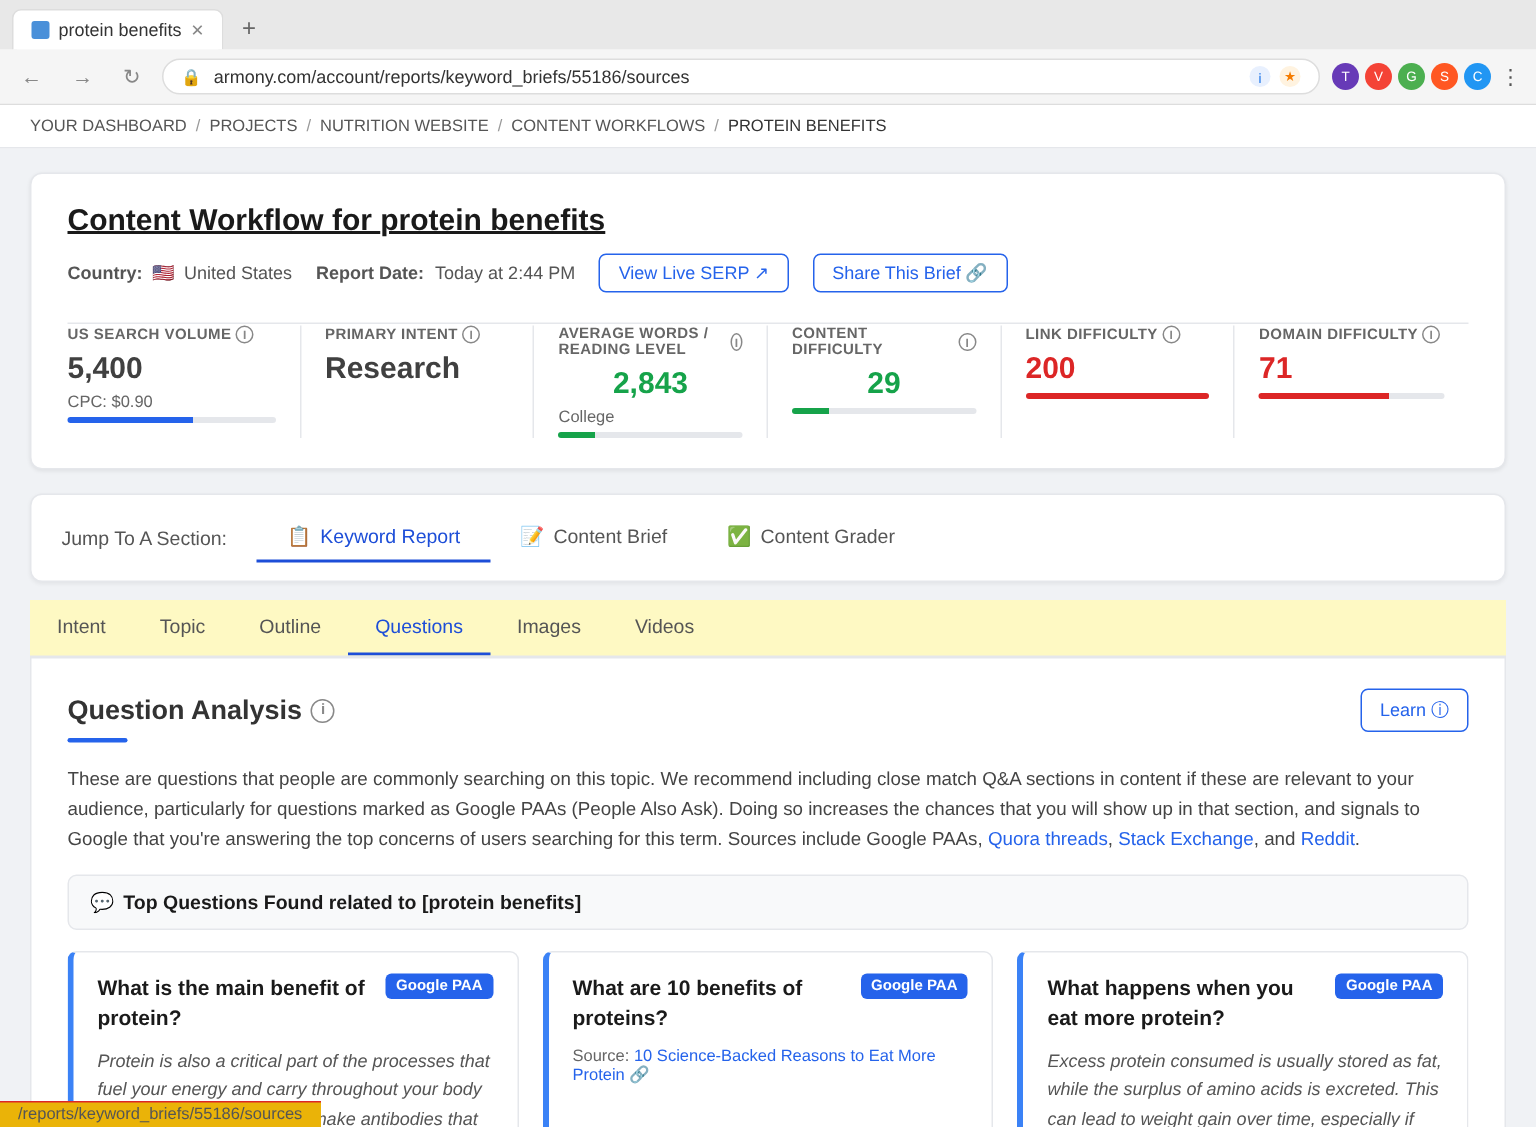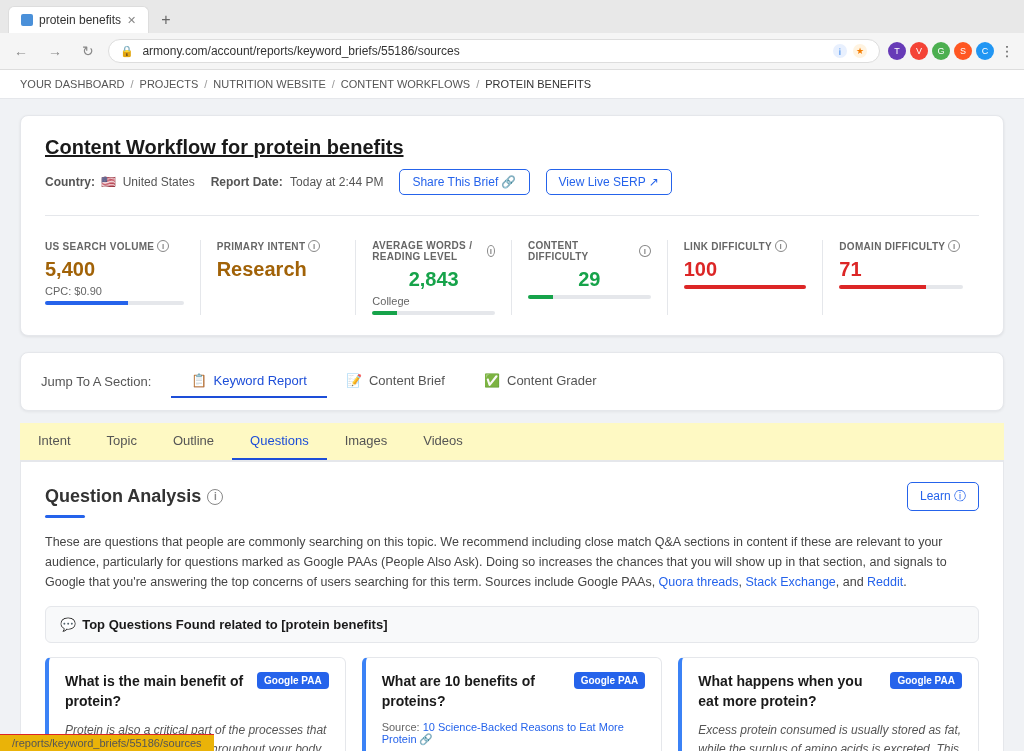--- a/index.html
+++ b/index.html
@@ -31,26 +31,26 @@
     .main-content { padding: 16px 20px; max-width: 1024px; }
 
     
     .workflow-card { background: #fff; border-radius: 8px; padding: 20px 24px; margin-bottom: 16px; box-shadow: 0 1px 3px rgba(0,0,0,0.08); border: 1px solid #e5e7eb; }
     .workflow-title { font-size: 20px; font-weight: 700; margin-bottom: 10px; }
     .workflow-title span { text-decoration: underline; color: #1a1a1a; }
     .workflow-meta { display: flex; align-items: center; gap: 16px; margin-bottom: 20px; font-size: 12px; color: #555; }
     .meta-btn { display: inline-flex; align-items: center; gap: 4px; padding: 5px 12px; border: 1.5px solid #2563eb; border-radius: 5px; color: #2563eb; font-size: 12px; cursor: pointer; background: #fff; font-weight: 500; }
 
     
-    .stats-grid { display: grid; grid-template-columns: repeat(6, 1fr); gap: 0; border-top: 1px solid #e5e7eb; padding-top: 24px; }
+    .stats-grid { display: grid; grid-template-columns: repeat(6, 1fr); gap: 0; border-top: 1px solid #e5e7eb; padding-top: 1px; }
     .stat-item { padding: 0 16px; border-right: 1px solid #e5e7eb; }
     .stat-item:first-child { padding-left: 0; }
     .stat-item:last-child { border-right: none; }
     .stat-label { font-size: 10px; font-weight: 600; color: #666; text-transform: uppercase; letter-spacing: 0.3px; margin-bottom: 6px; display: flex; align-items: center; gap: 3px; }
-    .stat-value { font-size: 20px; font-weight: 700; color: #a16207; margin-bottom: 4px; }
+    .stat-value { font-size: 20px; font-weight: 700; color: #404040; margin-bottom: 4px; }
     .stat-value.green { color: #16a34a; text-align: center; }
     .stat-value.red { color: #dc2626; }
     .stat-sub { font-size: 11px; color: #666; }
     .stat-bar { height: 4px; border-radius: 2px; margin-top: 4px; width: 100%; }
     .stat-bar.blue { background: linear-gradient(to right, #2563eb 60%, #e5e7eb 60%); }
     .stat-bar.green { background: linear-gradient(to right, #16a34a 20%, #e5e7eb 20%); }
     .stat-bar.red-full { background: #dc2626; }
     .stat-bar.red-partial { background: linear-gradient(to right, #dc2626 70%, #e5e7eb 70%); }
     .info-icon { width: 12px; height: 12px; border-radius: 50%; border: 1px solid #888; display: inline-flex; align-items: center; justify-content: center; font-size: 8px; color: #888; cursor: pointer; }
 
@@ -147,22 +147,22 @@
     <div class="workflow-meta">
       <span>
         <strong>Country:</strong>
         <span style="margin:0 3px;">🇺🇸</span>
         <span>United States</span>
       </span>
       <span>
         <strong>Report Date:</strong>
         <span style="margin-left:4px;">Today at 2:44 PM</span>
       </span>
+      <button class="meta-btn">View Live SERP ↗</button>
       <button class="meta-btn">Share This Brief 🔗</button>
-      <button class="meta-btn">View Live SERP ↗</button>
     </div>
 
     <div class="stats-grid">
 
       <div class="stat-item">
         <div class="stat-label">
           <span>US SEARCH VOLUME</span>
           <span class="info-icon">i</span>
         </div>
         <div class="stat-value blue">5,400</div>
@@ -195,21 +195,21 @@
         </div>
         <div class="stat-value green">29</div>
         <div class="stat-bar green"></div>
       </div>
 
       <div class="stat-item">
         <div class="stat-label">
           <span>LINK DIFFICULTY</span>
           <span class="info-icon">i</span>
         </div>
-        <div class="stat-value red">100</div>
+        <div class="stat-value red">200</div>
         <div class="stat-bar red-full"></div>
       </div>
 
       <div class="stat-item">
         <div class="stat-label">
           <span>DOMAIN DIFFICULTY</span>
           <span class="info-icon">i</span>
         </div>
         <div class="stat-value red">71</div>
         <div class="stat-bar red-partial"></div>

